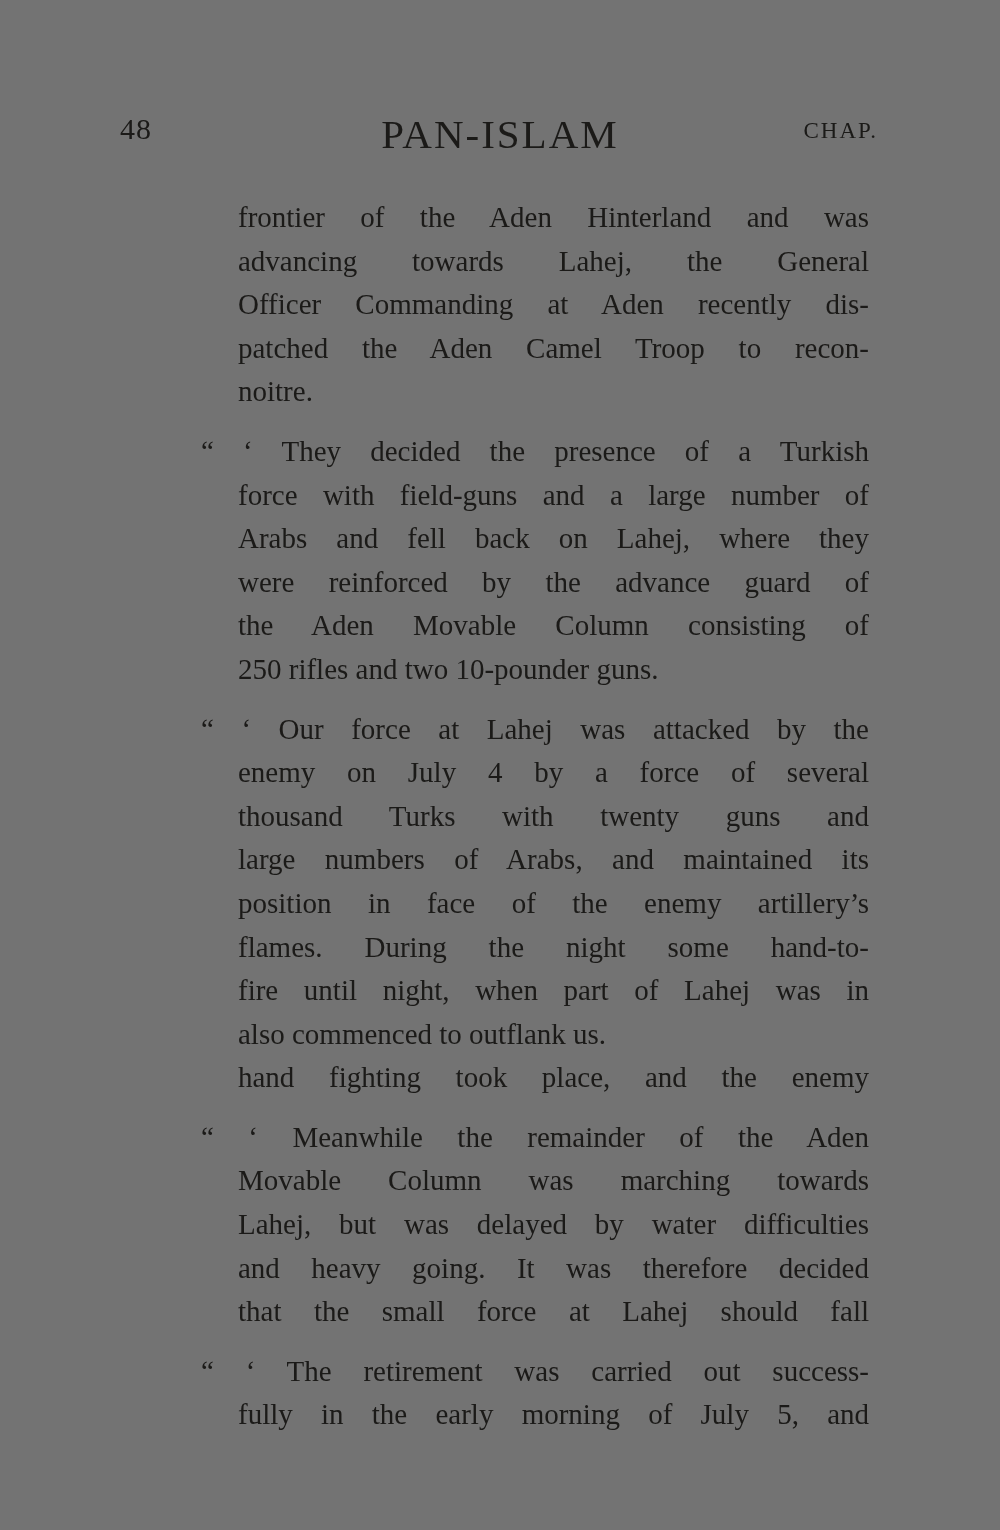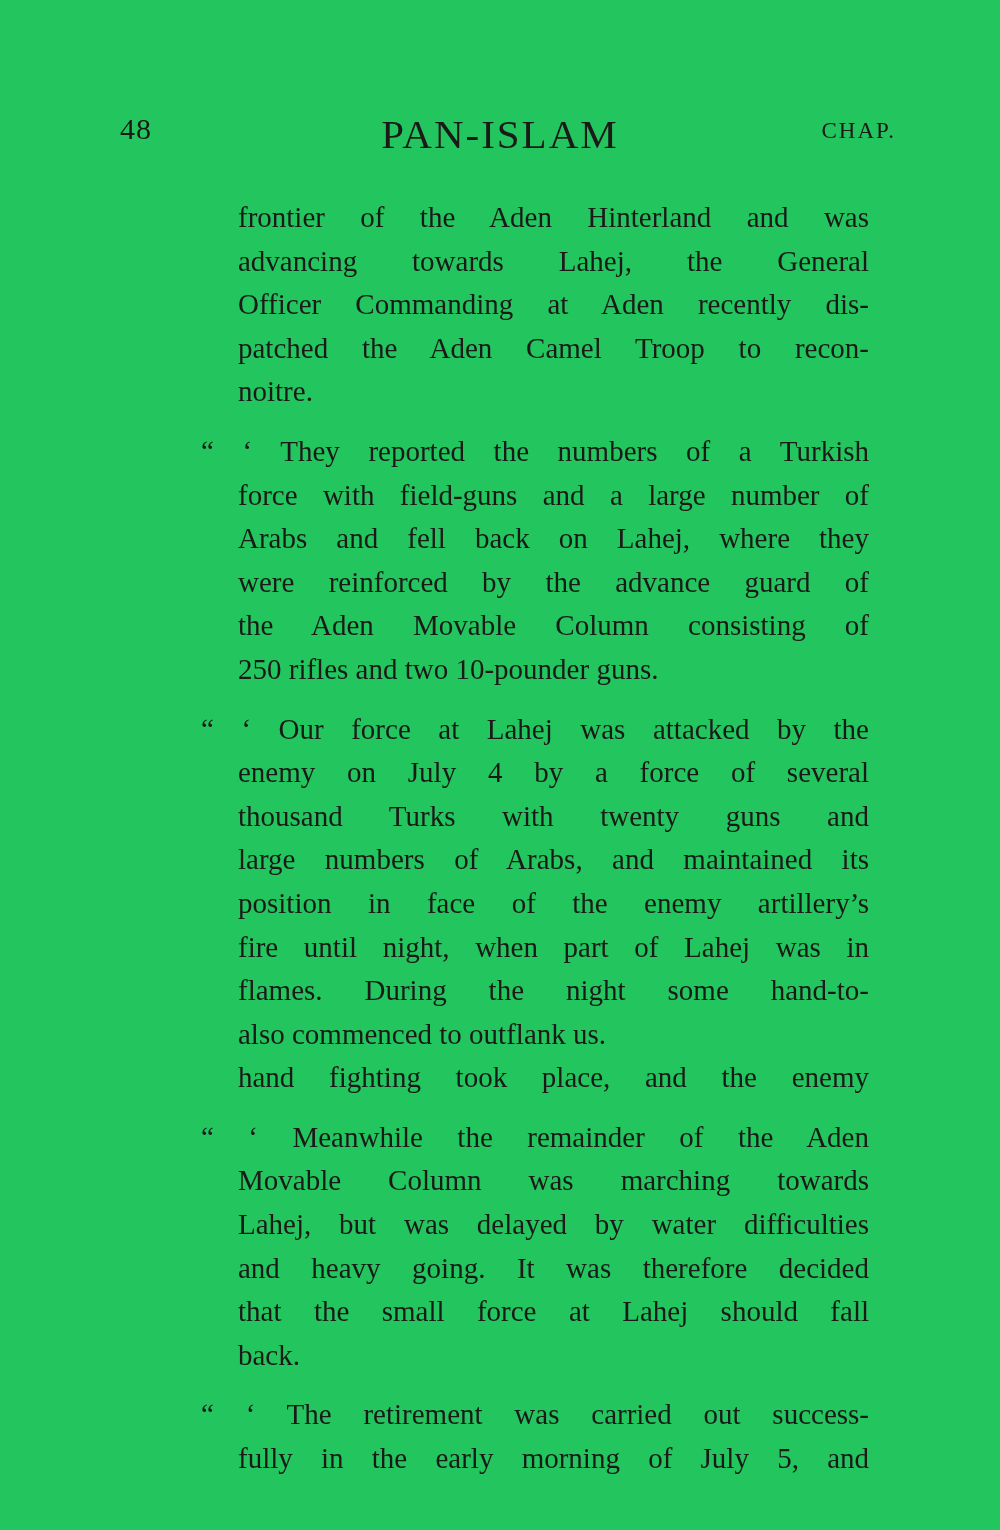--- a/index.html
+++ b/index.html
@@ -5,21 +5,21 @@
   html, body {
     margin: 0;
     padding: 0;
     background: #e9e7e2;
   }
   .page {
     position: relative;
     width: 1000px;
     height: 1530px;
     margin: 0 auto;
-    background: #22c55e;
+    background: #737373;
     font-family: "Liberation Serif", "DejaVu Serif", serif;
     color: #1b1a18;
     overflow: hidden;
   }
   .header {
     position: absolute;
     top: 110px;
     left: 0;
     width: 100%;
     height: 44px;
@@ -35,21 +35,21 @@
     position: absolute;
     left: 0;
     width: 100%;
     top: 0;
     text-align: center;
     font-size: 41px;
     letter-spacing: 2px;
   }
   .header-right {
     position: absolute;
-    right: 104px;
+    right: 122px;
     top: 8px;
     font-size: 23px;
     letter-spacing: 2px;
   }
   .text-body {
     position: absolute;
     top: 180px;
     left: 222px;
     width: 663px;
     font-size: 29px;
@@ -86,44 +86,43 @@
 
   <div class="text-body">
       <div class="paragraph">
         <div class="line">frontier of the Aden Hinterland and was</div>
         <div class="line">advancing towards Lahej, the General</div>
         <div class="line">Officer Commanding at Aden recently dis-</div>
         <div class="line">patched the Aden Camel Troop to recon-</div>
         <div class="line last">noitre.</div>
       </div>
       <div class="paragraph hang">
-        <div class="line first-hang">“ ‘ They reported the numbers of a Turkish</div>
+        <div class="line first-hang">“ ‘ They decided the presence of a Turkish</div>
         <div class="line">force with field-guns and a large number of</div>
         <div class="line">Arabs and fell back on Lahej, where they</div>
         <div class="line">were reinforced by the advance guard of</div>
         <div class="line">the Aden Movable Column consisting of</div>
         <div class="line last">250 rifles and two 10-pounder guns.</div>
       </div>
       <div class="paragraph hang">
         <div class="line first-hang">“ ‘ Our force at Lahej was attacked by the</div>
         <div class="line">enemy on July 4 by a force of several</div>
         <div class="line">thousand Turks with twenty guns and</div>
         <div class="line">large numbers of Arabs, and maintained its</div>
         <div class="line">position in face of the enemy artillery’s</div>
+        <div class="line">flames.  During the night some hand-to-</div>
         <div class="line">fire until night, when part of Lahej was in</div>
-        <div class="line">flames.  During the night some hand-to-</div>
         <div class="line last">also commenced to outflank us.</div>
         <div class="line">hand fighting took place, and the enemy</div>
       </div>
       <div class="paragraph hang">
         <div class="line first-hang">“ ‘ Meanwhile the remainder of the Aden</div>
         <div class="line">Movable Column was marching towards</div>
         <div class="line">Lahej, but was delayed by water difficulties</div>
         <div class="line">and heavy going.  It was therefore decided</div>
         <div class="line">that the small force at Lahej should fall</div>
-        <div class="line last">back.</div>
       </div>
       <div class="paragraph hang">
         <div class="line first-hang">“ ‘ The retirement was carried out success-</div>
         <div class="line last justify-last">fully in the early morning of July 5, and</div>
       </div>
     </div>
 </div>
 
 </body></html>

